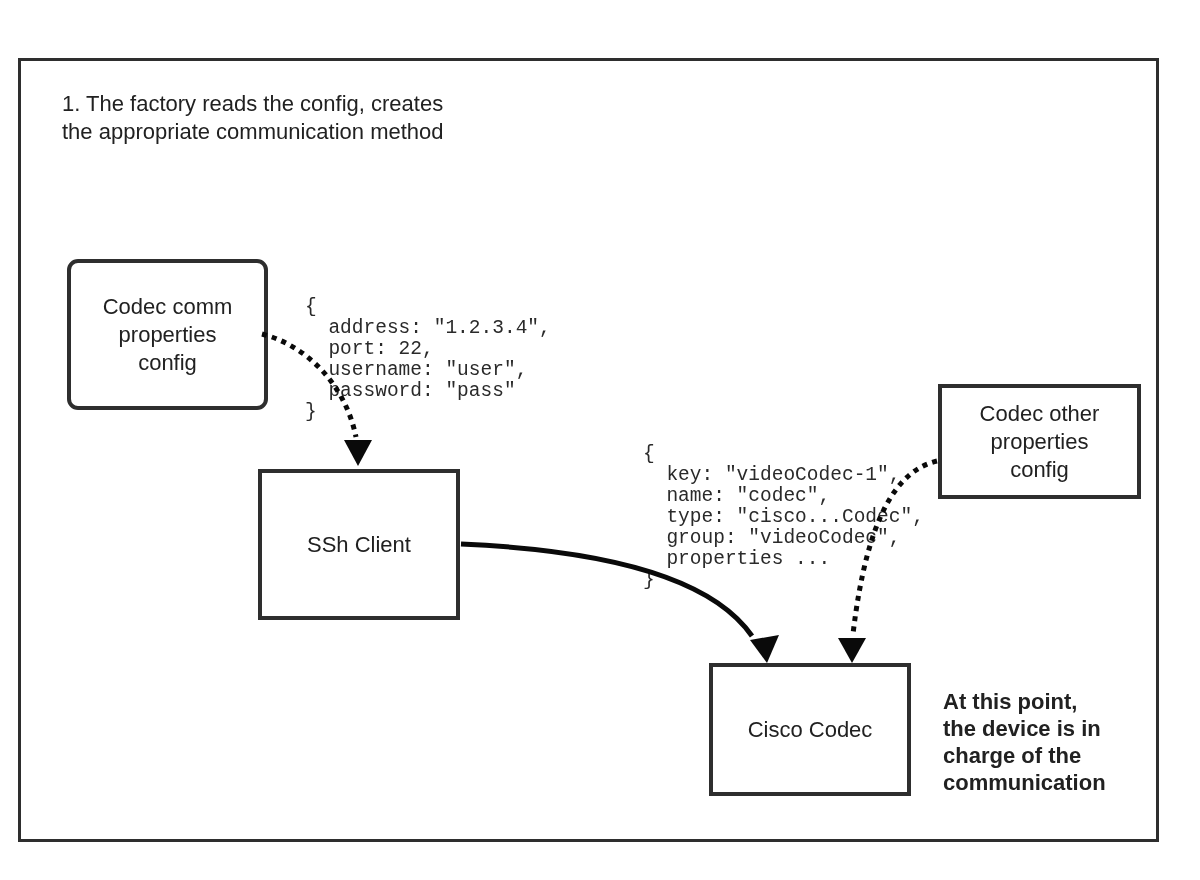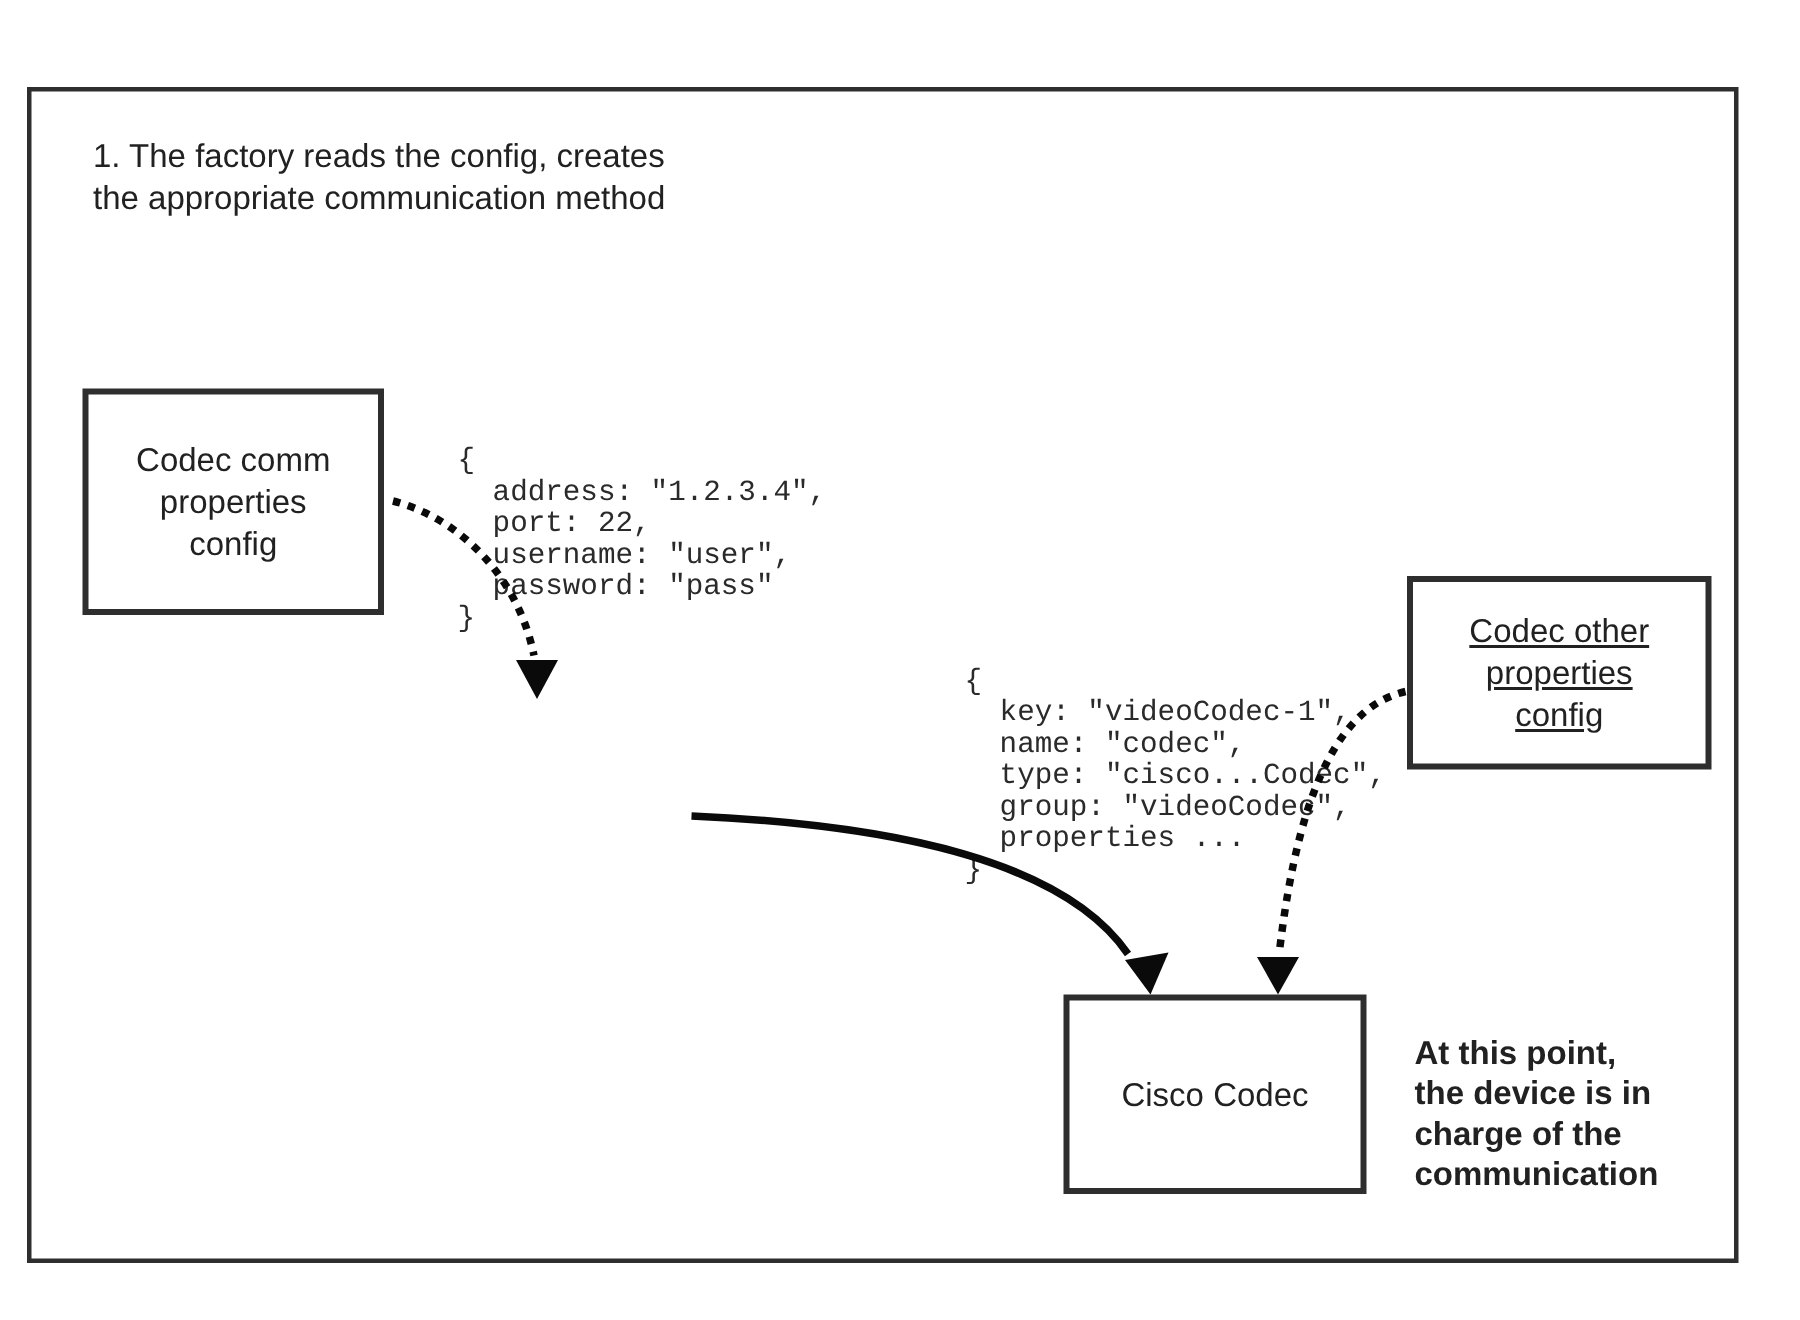--- a/index.html
+++ b/index.html
@@ -42,23 +42,23 @@
     box-sizing: border-box;
     background: #ffffff;
     display: flex;
     align-items: center;
     justify-content: center;
     text-align: center;
     font-size: 22px;
     line-height: 28px;
   }
   .node .label { max-width: 150px; }
-  .node-codec-comm  { left: 55px;  top: 259px; width: 201px; height: 151px; }
+  .node-codec-comm  { left: 67px;  top: 259px; width: 201px; height: 151px; border-radius: 11px; }
   .node-ssh-client  { left: 258px; top: 469px; width: 202px; height: 151px; }
-  .node-codec-other { left: 938px; top: 384px; width: 203px; height: 129px; text-decoration: underline; }
+  .node-codec-other { left: 938px; top: 384px; width: 203px; height: 115px; }
   .node-cisco-codec { left: 709px; top: 663px; width: 202px; height: 133px; }
   .code {
     position: absolute;
     font-family: "Liberation Mono", monospace;
     font-size: 19.5px;
     line-height: 21px;
     color: #2a2a2a;
     white-space: pre;
   }
   .code-comm  { left: 305px; top: 297px; }
@@ -80,20 +80,23 @@
 
   <div class="note note-step1">1. The factory reads the config, creates<br>the appropriate communication method</div>
 
 
   <div class="note note-endpoint">At this point,<br>the device is in<br>charge of the<br>communication</div>
 
   <div class="node node-codec-comm">
     <span class="label">Codec comm properties config</span>
   </div>
 
+  <div class="node node-ssh-client">
+    <span class="label">SSh Client</span>
+  </div>
 
   <div class="node node-codec-other">
     <span class="label">Codec other properties config</span>
   </div>
 
   <div class="node node-cisco-codec">
     <span class="label">Cisco Codec</span>
   </div>
 
   <div class="code code-comm">{<br>  address: "1.2.3.4",<br>  port: 22,<br>  username: "user",<br>  password: "pass"<br>}</div>

